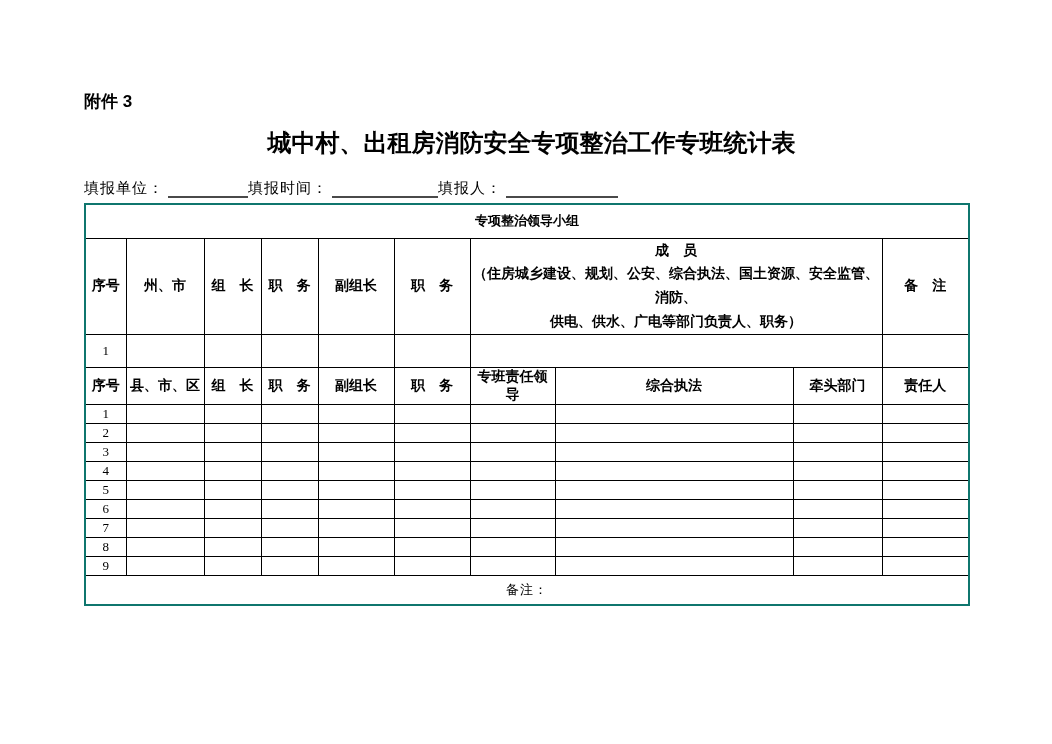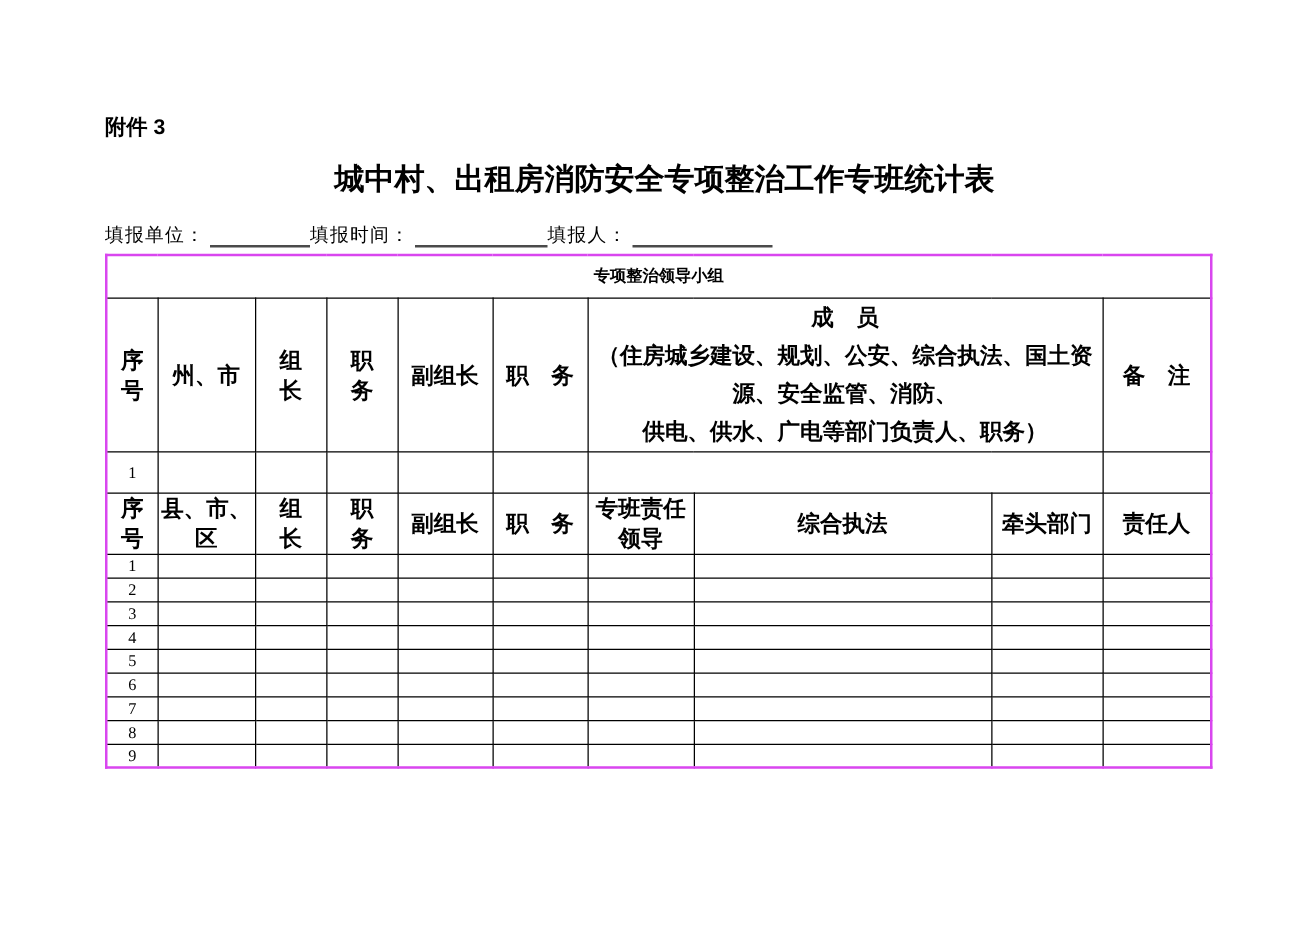--- a/index.html
+++ b/index.html
@@ -24,33 +24,33 @@
   .blank {
     display: inline-block; height: 16px;
     border-bottom: 2px solid #4a4a4a; margin-left: 4px;
   }
   .blank-1 { width: 80px; }
   .blank-2 { width: 112px; }
   .blank-3 { width: 106px; }
 
   table.main {
     border-collapse: collapse; table-layout: fixed; width: 884px;
-    border: 2px solid #d946ef;
+    border: 2px solid #0f766e;
   }
   table.main td {
     border: 1px solid #000; text-align: center; vertical-align: middle;
     overflow: hidden; padding: 0 2px;
   }
   .section-row td {
     height: 34px; font-family: "Liberation Sans", "DejaVu Sans", sans-serif;
     font-weight: bold; font-size: 13px;
   }
   .hdr td {
     font-family: "Liberation Sans", "DejaVu Sans", sans-serif;
-    font-weight: bold; font-size: 18px;
+    font-weight: bold; font-size: 14px;
   }
   .hdr1 td { height: 58px; }
   .hdr2 td { height: 31px; }
   .data1 td { height: 33px; font-size: 13px; }
   .num-row td { height: 19px; font-size: 13px; line-height: 1; }
   .member-note { font-size: 12px; line-height: 1.7; }
   .remark-row td {
     height: 30px; text-align: left; padding-left: 8px;
     font-size: 13px; letter-spacing: 1px;
   }
@@ -240,16 +240,19 @@
           <td></td>
           <td></td>
       <td></td>
           <td></td>
           <td></td>
       <td></td>
           <td></td>
           <td></td>
     </tr>
 
+    <tr class="remark-row">
+      <td colspan="10">备注：</td>
+    </tr>
   </tbody>
     </table>
 
 </div>
 
 </body></html>

